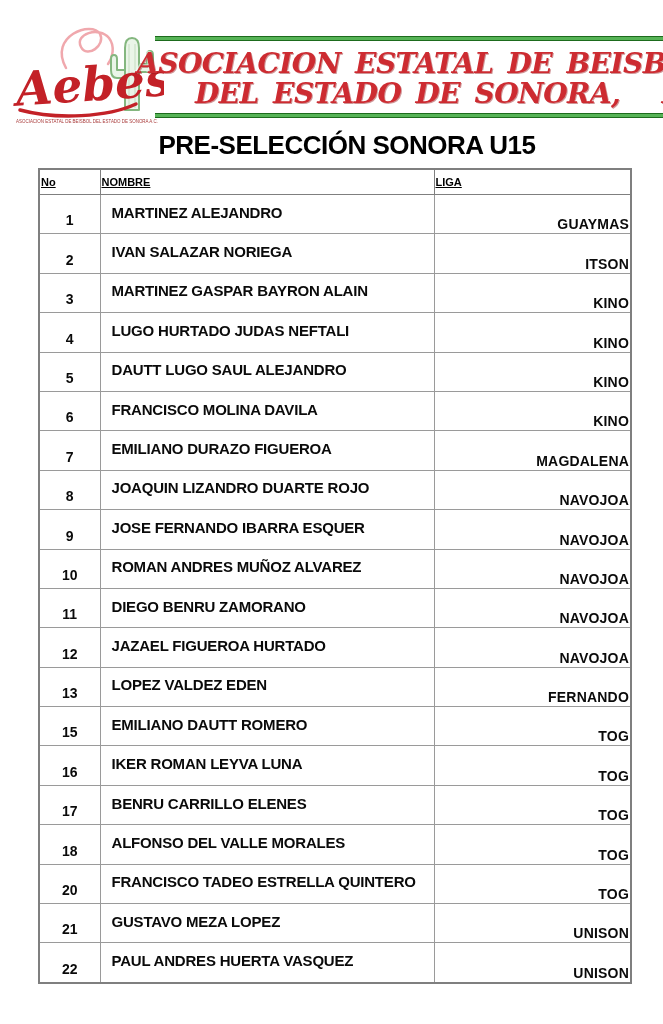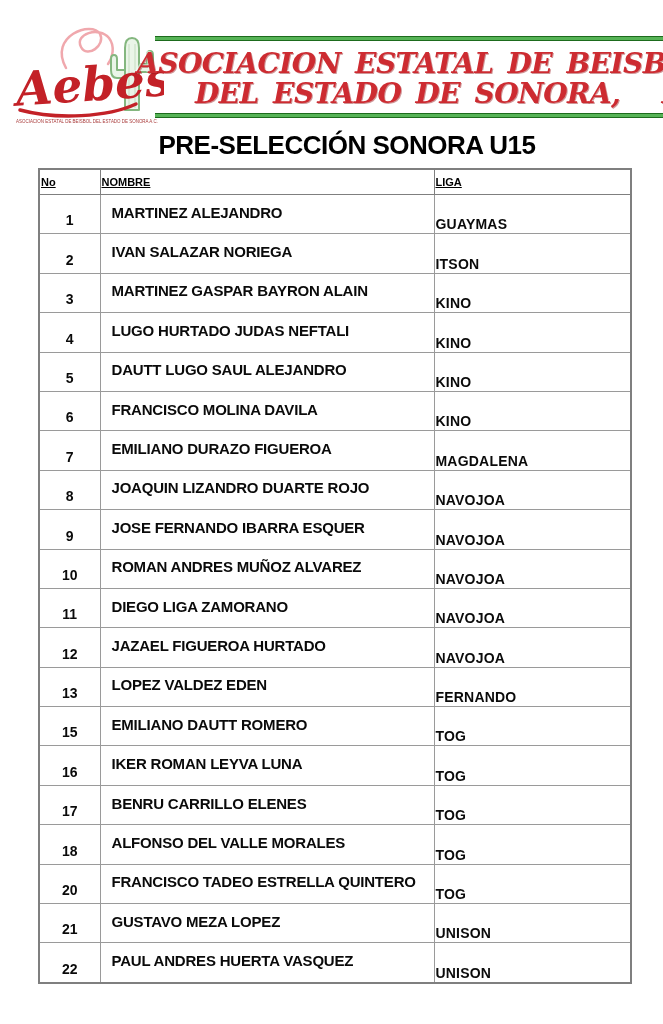--- a/index.html
+++ b/index.html
@@ -27,21 +27,21 @@
   
   table.roster { position:absolute; left:38px; top:168px; width:592px;
                  border-collapse:collapse; table-layout:fixed;
                  border:2px solid #7f7f7f; }
   table.roster th, table.roster td { border:1px solid #9a9a9a; overflow:hidden; }
   table.roster th { height:22px; font-size:11px; font-weight:bold; color:#000;
                     text-align:left; vertical-align:middle; border-color:#7f7f7f;text-decoration:underline; }
   table.roster td { height:32.4px; font-weight:bold; color:#0a0a0a; }
   td.col-no    { text-align:center; vertical-align:bottom; padding-bottom:5px; font-size:14px; }
   td.col-nombre{ text-align:left;  vertical-align:middle; padding:0 2px 4px 11px; font-size:15px; letter-spacing:-0.2px; white-space:nowrap; }
-  td.col-liga  { text-align:left; vertical-align:bottom; font-size:14px; letter-spacing:0.2px; }
+  td.col-liga  { text-align:right; vertical-align:bottom; font-size:14px; letter-spacing:0.2px; }
 </style>
 </head>
 <body>
 
 <div class="page">
 
   <div class="logo-wrap">
     <svg width="152" height="110" viewBox="0 0 152 110">
 
       <path d="M54,50 C36,18 80,2 88,16 C94,27 75,41 69,29 C62,16 87,8 97,20 C103,28 101,39 96,46" fill="none" stroke="#f0a8ad" stroke-width="2.5" stroke-linecap="round"></path>
@@ -130,21 +130,21 @@
       <td class="col-nombre">JOSE FERNANDO IBARRA ESQUER</td>
       <td class="col-liga">NAVOJOA</td>
     </tr>
         <tr>
       <td class="col-no">10</td>
       <td class="col-nombre">ROMAN ANDRES MUÑOZ ALVAREZ</td>
       <td class="col-liga">NAVOJOA</td>
     </tr>
         <tr>
       <td class="col-no">11</td>
-      <td class="col-nombre">DIEGO LIGA ZAMORANO</td>
+      <td class="col-nombre">DIEGO BENRU ZAMORANO</td>
       <td class="col-liga">NAVOJOA</td>
     </tr>
         <tr>
       <td class="col-no">12</td>
       <td class="col-nombre">JAZAEL FIGUEROA HURTADO</td>
       <td class="col-liga">NAVOJOA</td>
     </tr>
         <tr>
       <td class="col-no">13</td>
       <td class="col-nombre">LOPEZ VALDEZ EDEN</td>

